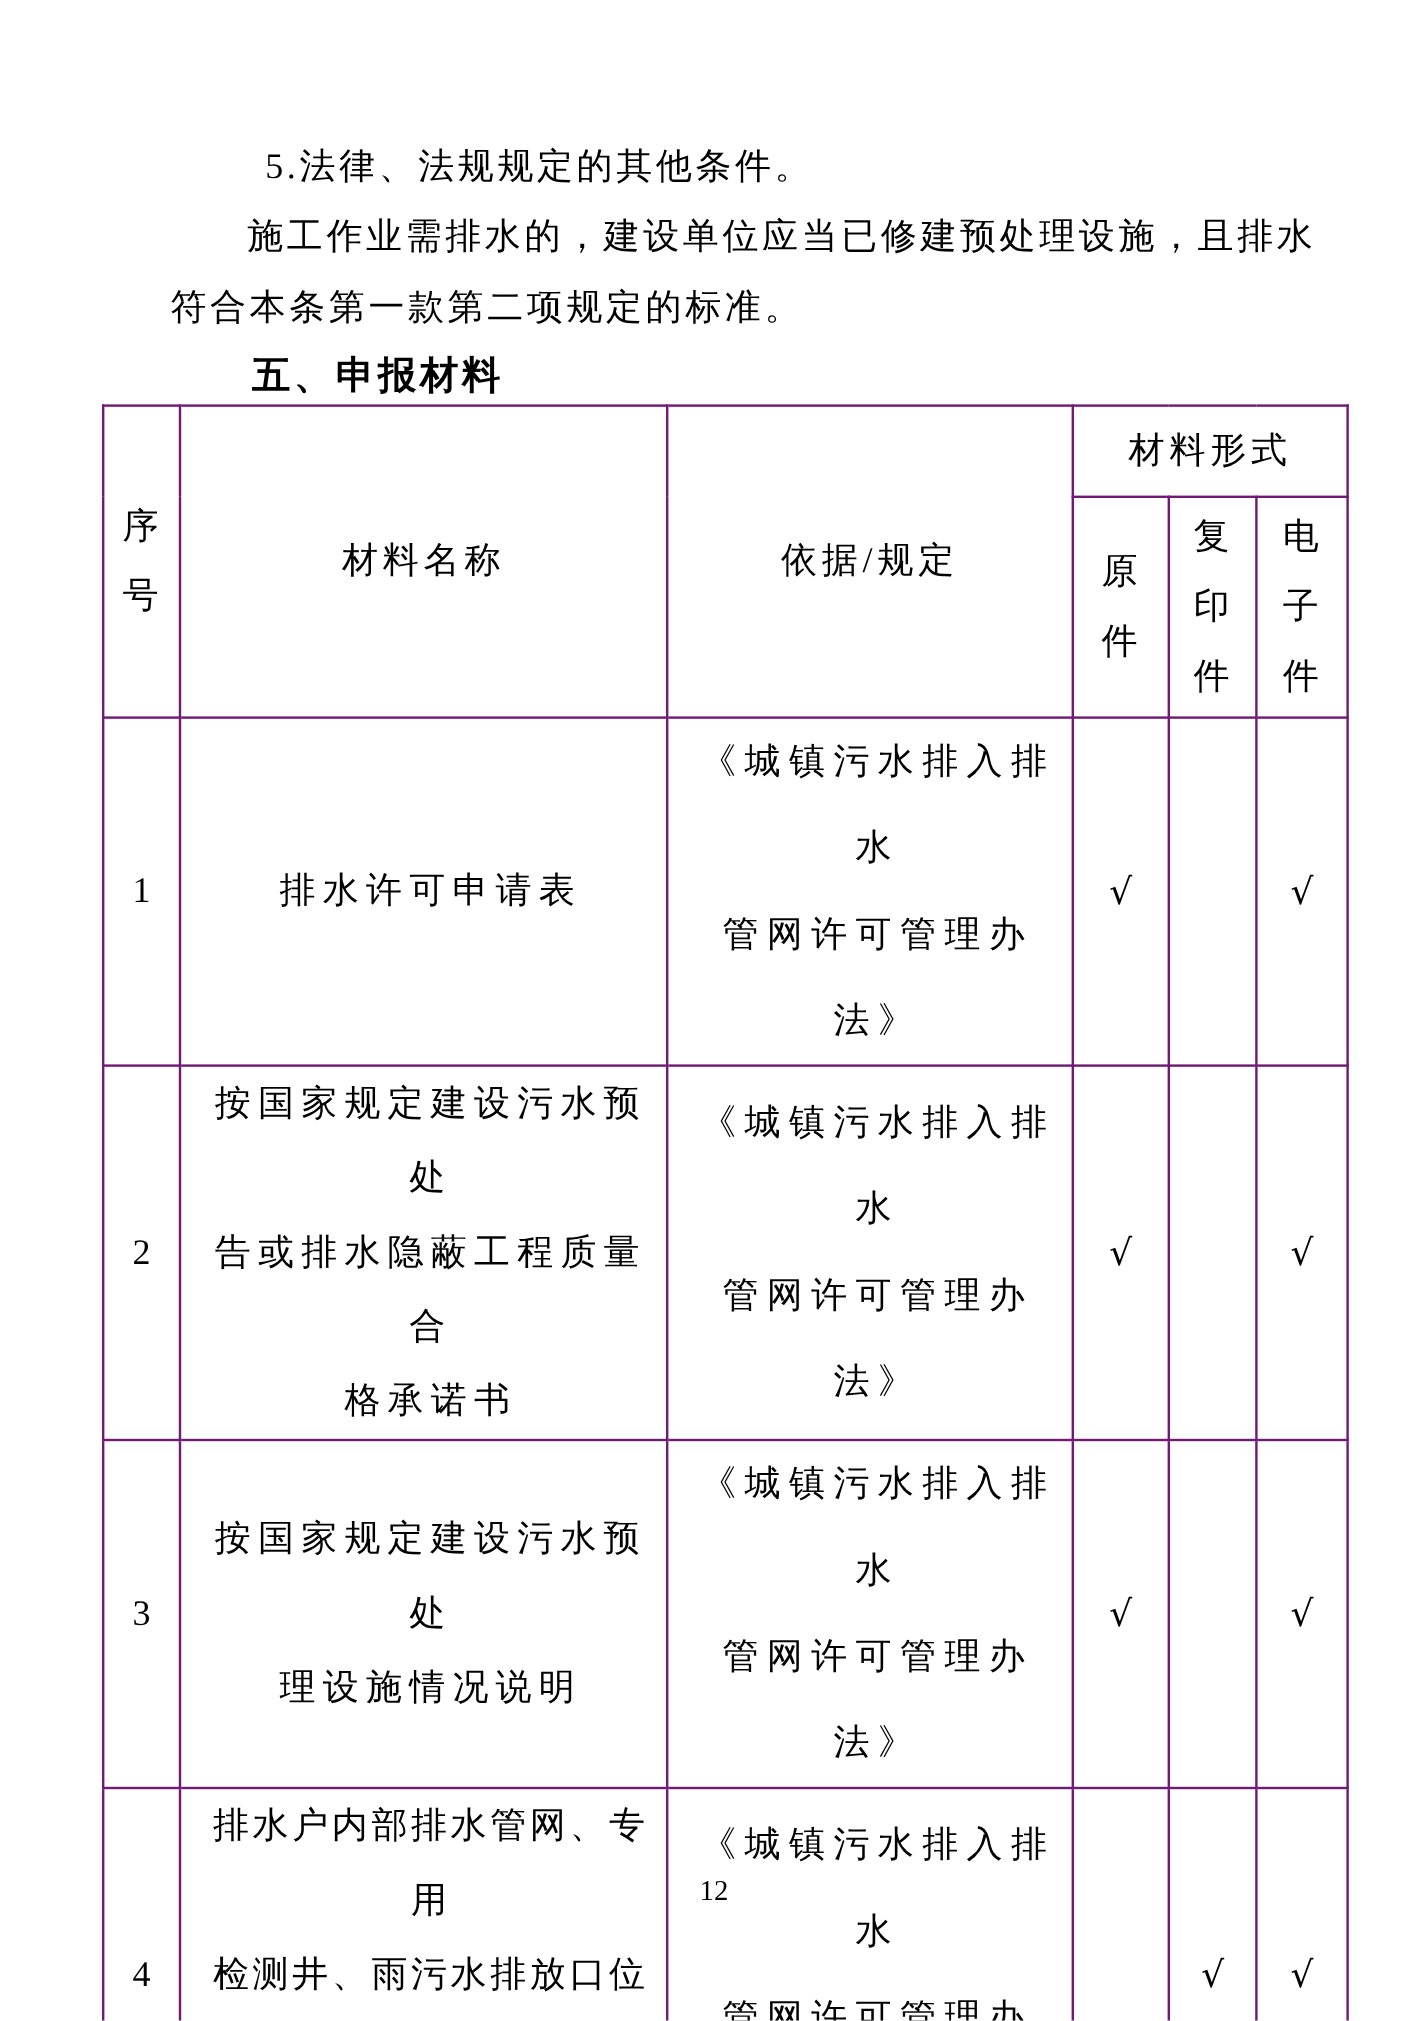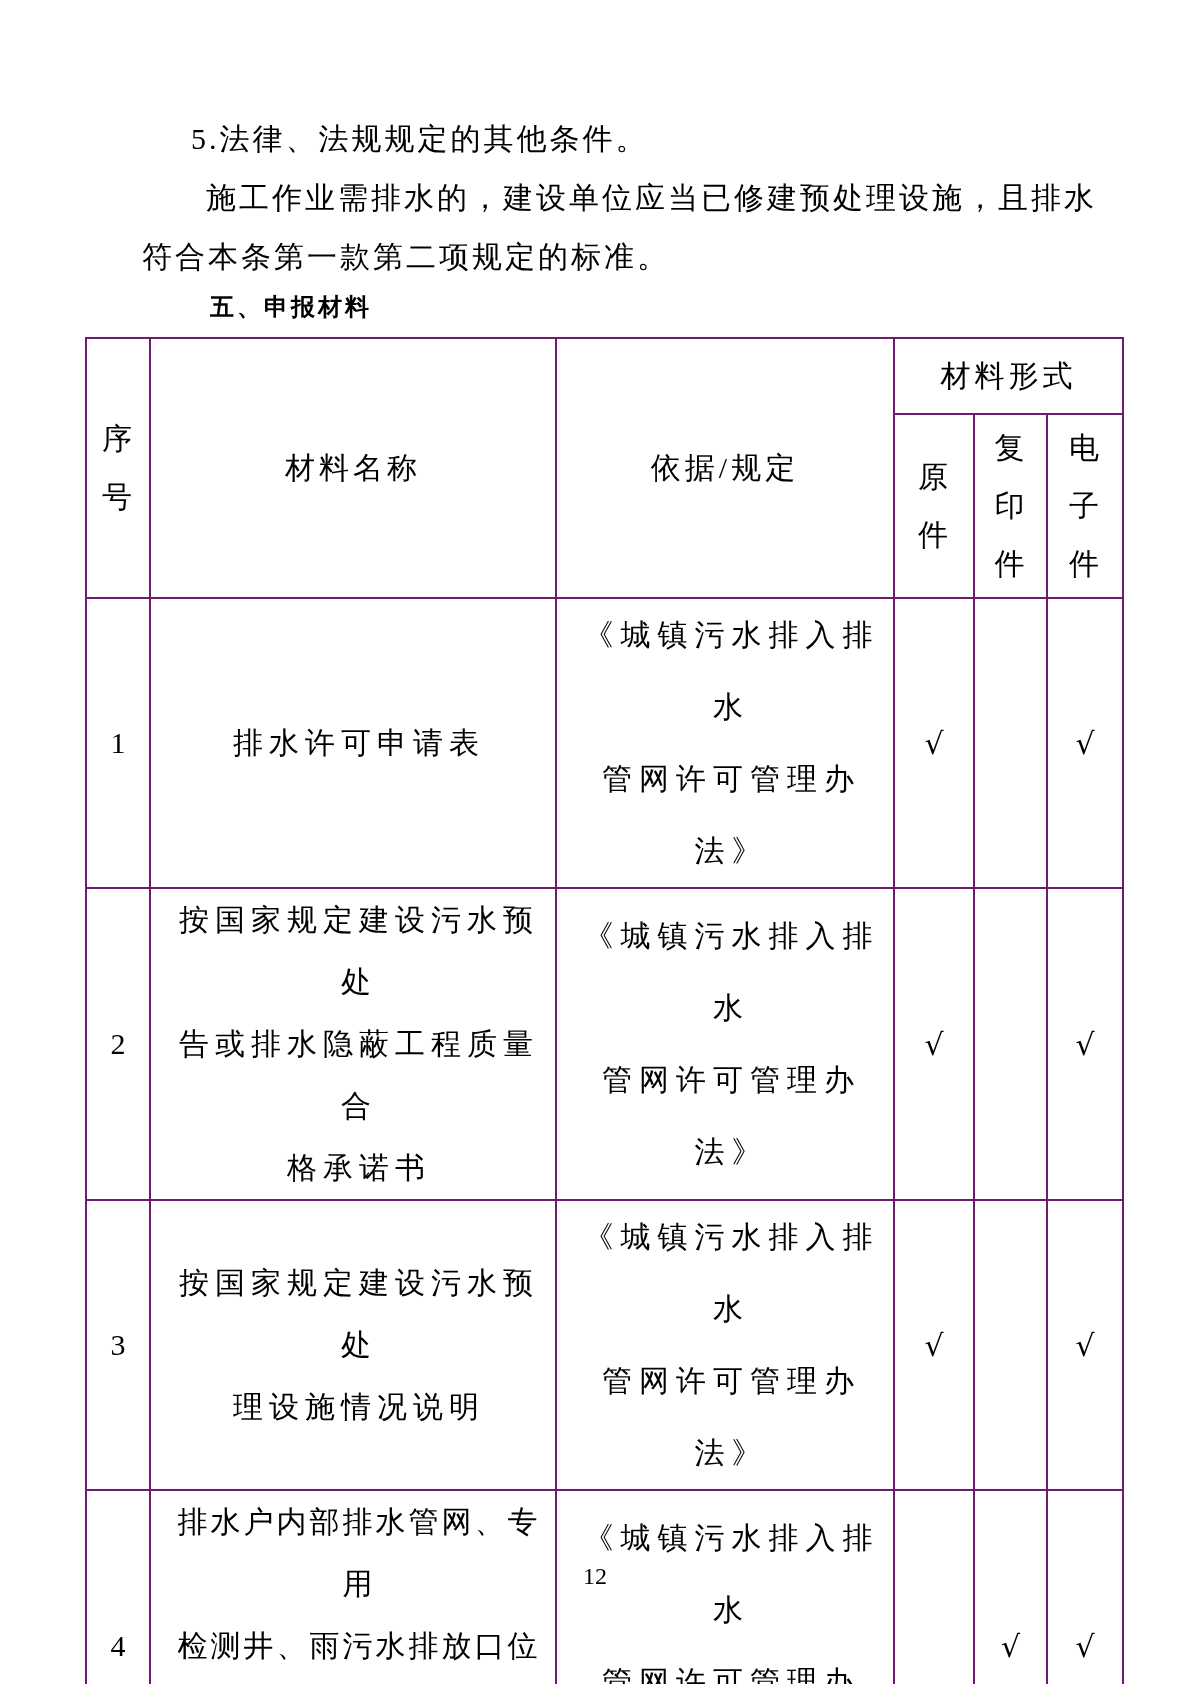--- a/index.html
+++ b/index.html
@@ -17,21 +17,21 @@
   }
   .doc-line {
     position: absolute;
     font-size: 30px;
     line-height: 34px;
     letter-spacing: 3px;
     white-space: nowrap;
   }
   .section-heading {
     position: absolute;
-    font-size: 24px;
+    font-size: 32px;
     font-weight: bold;
     font-family: Liberation Serif, serif;
     letter-spacing: 3px;
     white-space: nowrap;
   }
   table.materials {
     position: absolute;
     left: 85px; top: 337px;
     width: 1037px;
     border-collapse: collapse;
@@ -77,21 +77,21 @@
     width: 100%;
     text-align: center;
     font-size: 24px;
   }
 </style>
 </head>
 <body>
 
 <div class="page">
 
-  <div class="doc-line" style="left:191px; top:122px;">5.法律、法规规定的其他条件。</div>
+  <div class="doc-line" style="left:221px; top:122px;">5.法律、法规规定的其他条件。</div>
 
   <div class="doc-line" style="left:206px; top:181px;">施工作业需排水的，建设单位应当已修建预处理设施，且排水</div>
 
   <div class="doc-line" style="left:142px; top:240px;">符合本条第一款第二项规定的标准。</div>
 
   <div class="section-heading" style="left:210px; top:291px;">五、申报材料</div>
 
   <table class="materials">
     <colgroup>
       <col style="width:64px">

